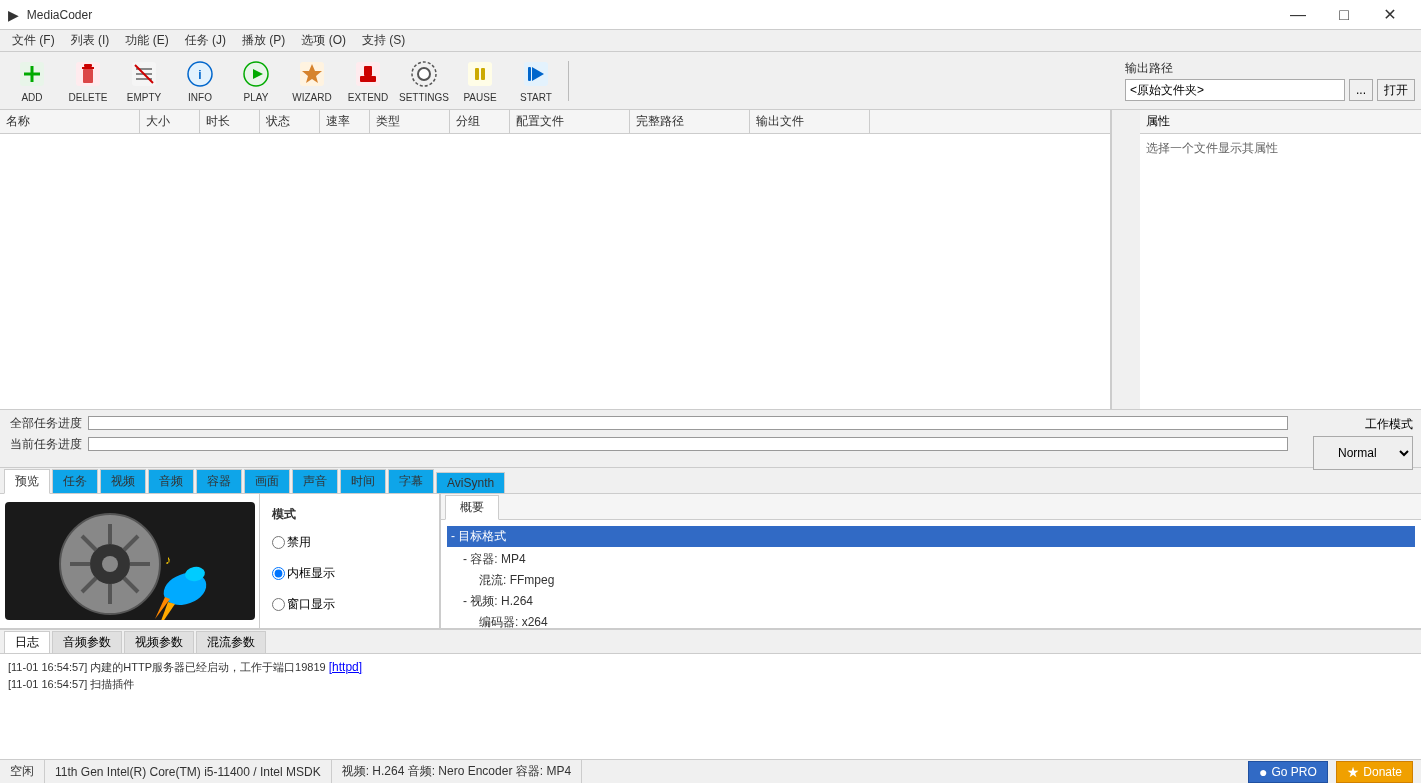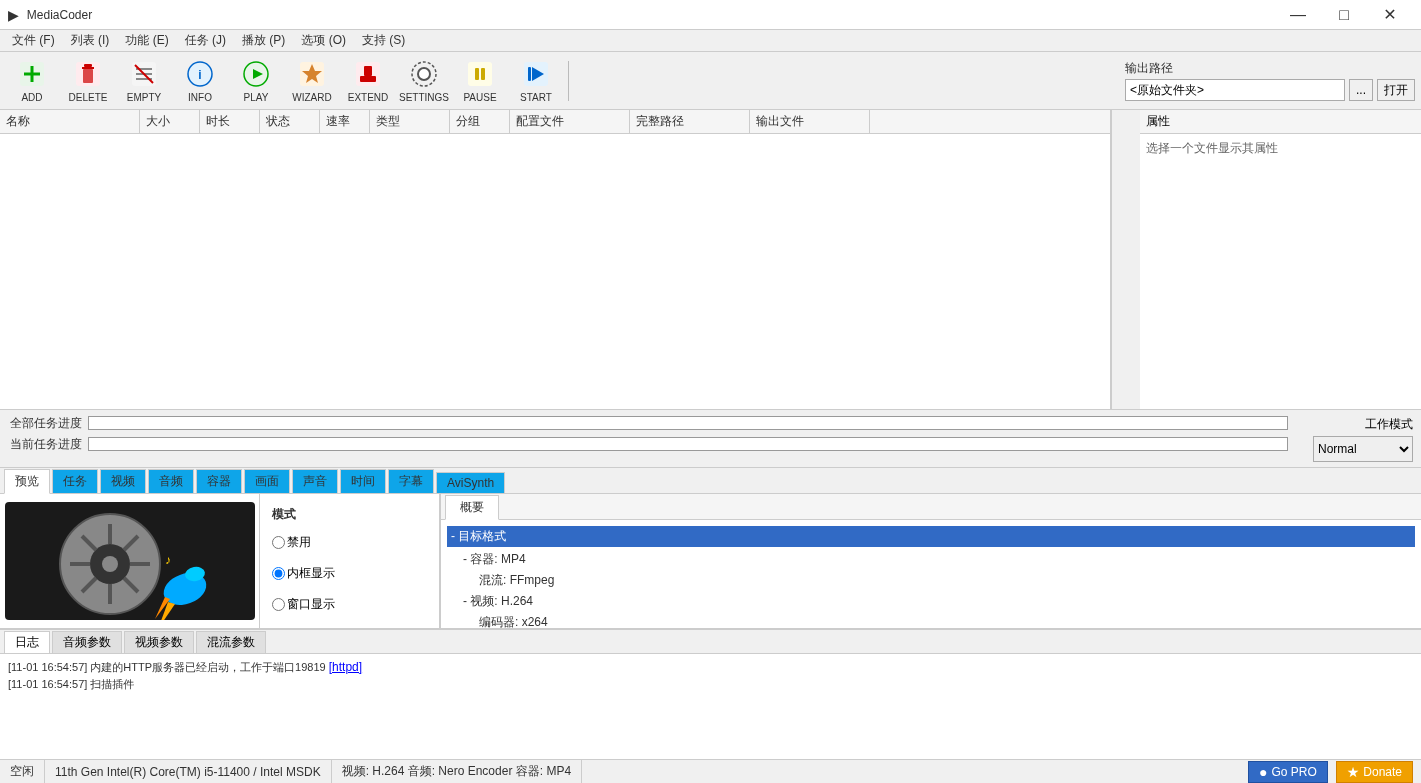--- a/index.html
+++ b/index.html
@@ -39,21 +39,21 @@
     #properties-header { background: #f5f5f5; border-bottom: 1px solid #ccc; height: 24px; display: flex; align-items: center; padding: 0 6px; font-size: 12px; }
     #properties-body { flex: 1; background: white; padding: 6px; color: #666; font-size: 12px; }
 
     
     #progress-wrapper { background: #f0f0f0; border-bottom: 1px solid #ccc; padding: 4px 8px; height: 58px; position: relative; }
     .prog-row { display: flex; align-items: center; height: 18px; margin-bottom: 3px; }
     .prog-lbl { width: 80px; font-size: 12px; color: #333; text-align: right; padding-right: 6px; }
     .prog-bar-wrap { width: 1200px; height: 14px; border: 1px solid #999; background: #fff; }
     .prog-bar-fill { height: 100%; background: #3399ff; width: 0%; }
     #workmode-section { position: absolute; right: 8px; top: 6px; display: flex; flex-direction: column; gap: 3px; align-items: flex-end; }
-    #workmode-select { width: 100px; height: 26px; border: 1px solid #aaa; font-size: 12px; }
+    #workmode-select { width: 100px; height: 34px; border: 1px solid #aaa; font-size: 12px; padding-left: 20px; }
 
     
     #tabs-settings { display: flex; flex-direction: column; flex: 1; border-bottom: 1px solid #ccc; overflow: hidden; }
     #tab-bar { display: flex; background: #f0f0f0; border-bottom: 1px solid #ccc; height: 26px; align-items: flex-end; padding-left: 4px; }
     .tab { padding: 3px 10px; border: 1px solid #ccc; border-bottom: none; background: #0ea5e9; cursor: pointer; font-size: 12px; margin-right: 2px; color: #333; }
     .tab.active { background: white; border-bottom: 1px solid white; margin-bottom: -1px; z-index: 1; }
 
     #tab-content { display: flex; flex: 1; overflow: hidden; background: white; }
     
     

